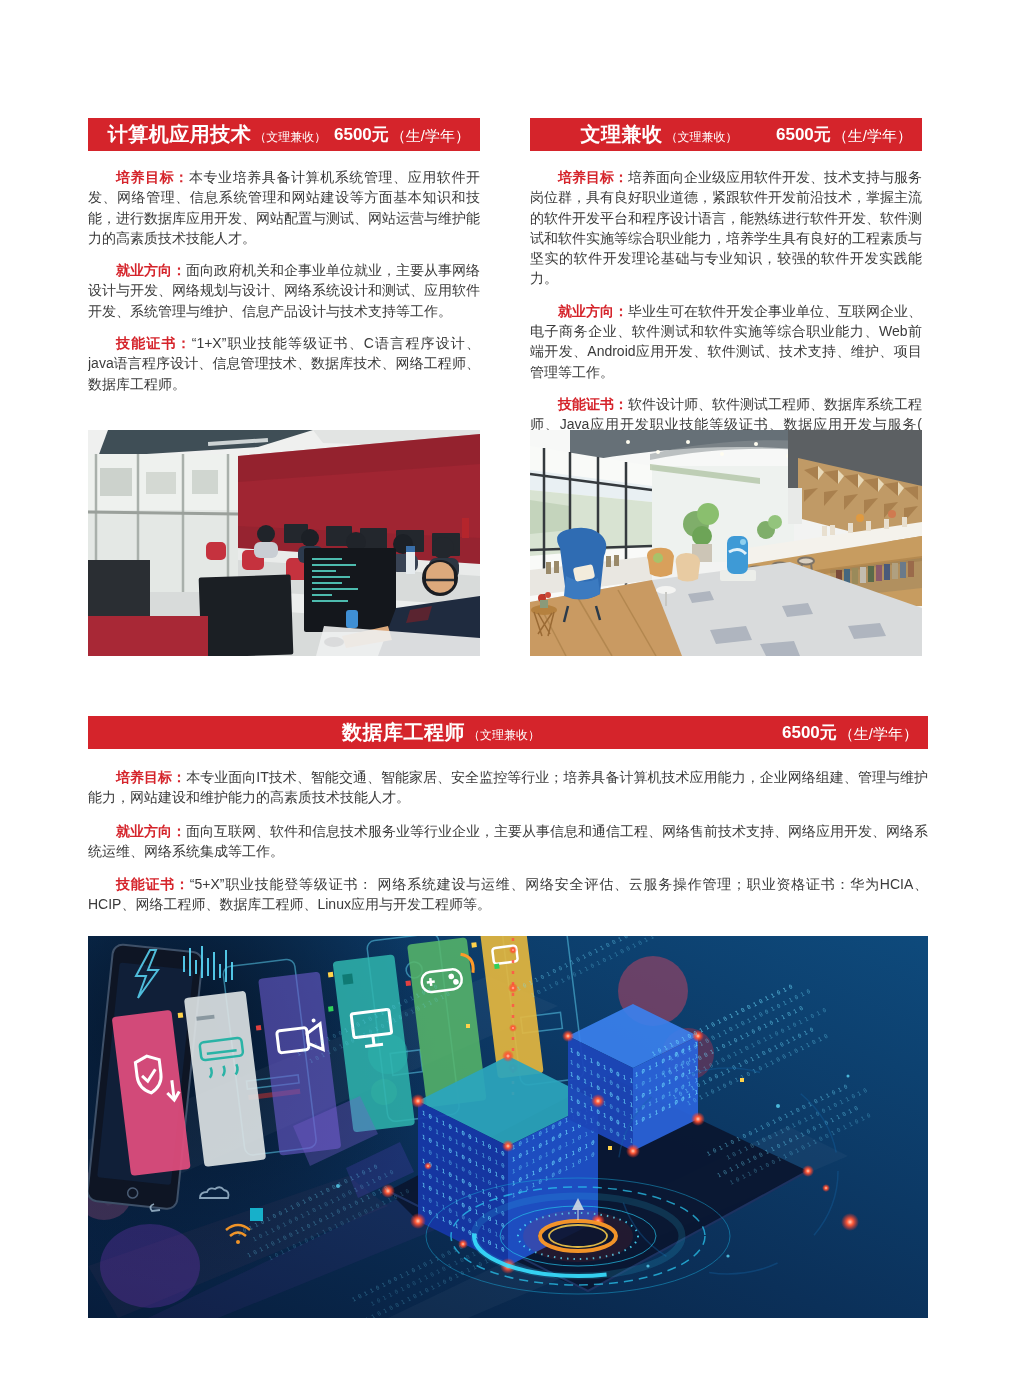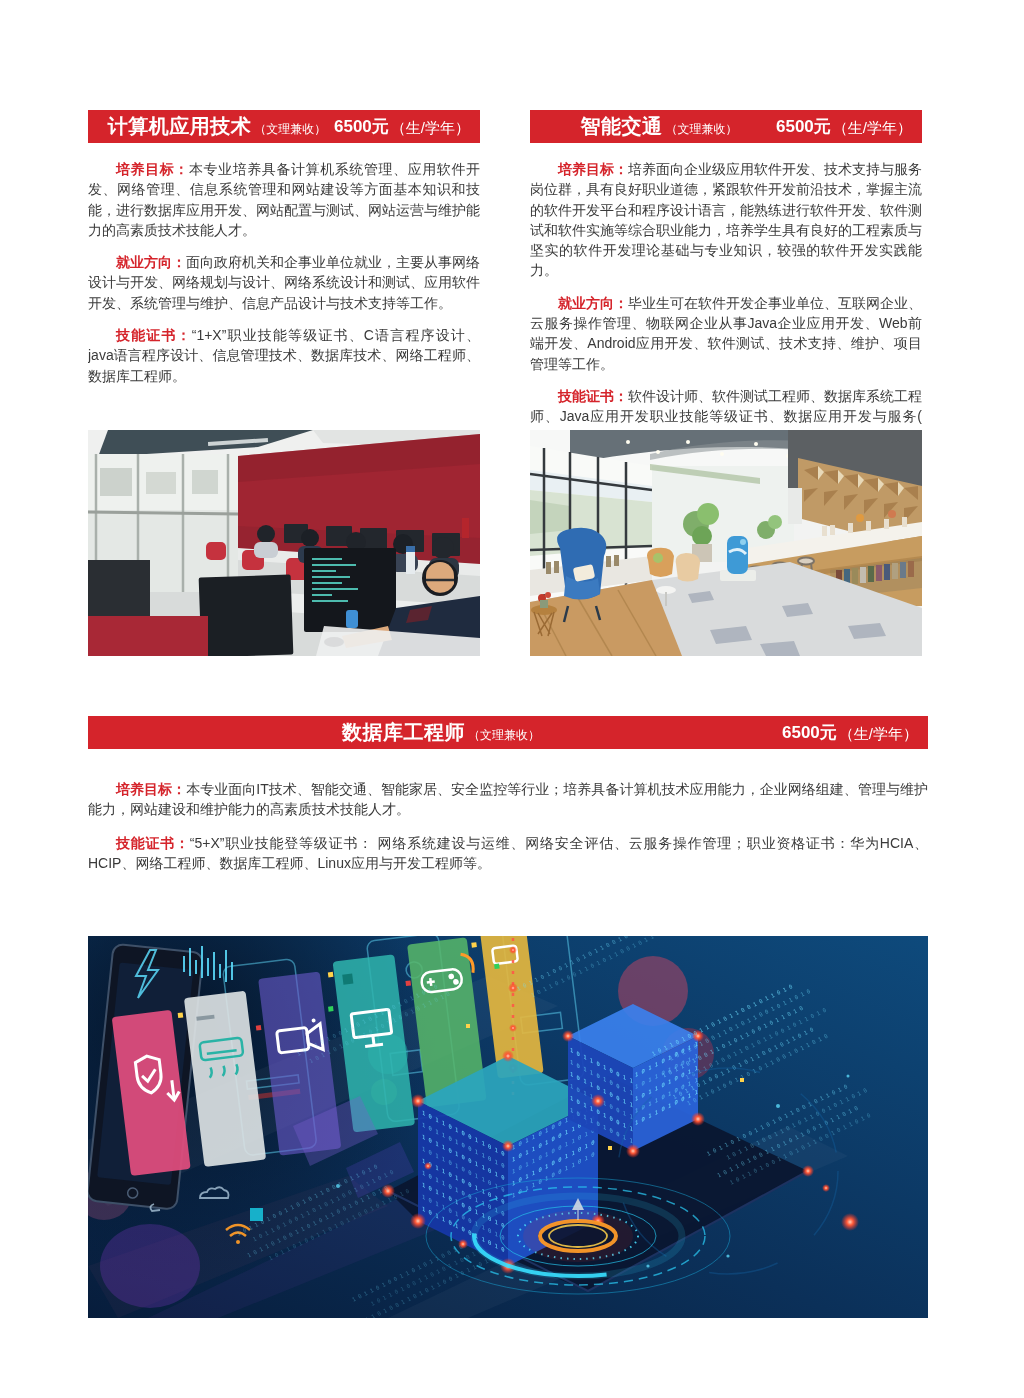--- a/index.html
+++ b/index.html
@@ -1,40 +1,40 @@
 <!DOCTYPE html>
 <html><head>
 <meta charset="utf-8">
 <style>
 * { margin:0; padding:0; box-sizing:border-box; }
 html,body { background:#ffffff; }
 body { font-family:"Liberation Sans","DejaVu Sans",sans-serif; }
 .page { position:relative; width:1024px; height:1398px; background:#fff; margin:0 auto; overflow:hidden; }
 
 
-.col { position:absolute; top:110px; width:392px; height:318px; overflow:hidden; }
+.col { position:absolute; top:118px; width:392px; height:318px; overflow:hidden; }
 .col-left  { left:88px; }
 .col-right { left:530px; }
 .section-full { position:absolute; left:88px; top:716px; width:840px; height:218px; overflow:hidden; }
 
 
 .banner { display:flex; align-items:center; height:33px; background:#d5242b; color:#fff; padding:0 10px 0 12px; }
 .banner-center { flex:1; display:flex; justify-content:center; align-items:baseline; white-space:nowrap; }
 .banner-title { font-weight:bold; font-size:20px; letter-spacing:.5px; }
 .banner-sub { font-size:12px; margin-left:3px; }
 .banner-fee { margin-left:auto; white-space:nowrap; display:flex; align-items:flex-end; }
 .fee-amount { font-weight:bold; font-size:17px; }
 .fee-unit { font-size:15px; margin-left:2px; }
 
 
 .para { font-size:14px; line-height:1.45; color:#3a3a3a; text-align:justify; text-indent:2em; margin-top:12px; }
 .para:first-of-type { margin-top:16px; }
 .plabel { color:#d5242b; font-weight:bold; }
 .section-full .para { margin-top:13px; }
-.section-full .para:first-of-type { margin-top:30px; }
+.section-full .para:first-of-type { margin-top:18px; }
 
 
 .photo { position:absolute; top:430px; width:392px; height:226px; overflow:hidden; }
 .photo-left  { left:88px; }
 .photo-right { left:530px; }
 .photo-wide { position:absolute; left:88px; top:936px; width:840px; height:382px; overflow:hidden; }
 .photo svg, .photo-wide svg { display:block; width:100%; height:100%; }
 .binfont { font-family:"DejaVu Sans Mono","Liberation Mono",monospace; }
 </style>
 </head>
@@ -54,30 +54,30 @@
       </span>
     </header>
     <p class="para"><span class="plabel">培养目标：</span><span>本专业培养具备计算机系统管理、应用软件开发、网络管理、信息系统管理和网站建设等方面基本知识和技能，进行数据库应用开发、网站配置与测试、网站运营与维护能力的高素质技术技能人才。</span></p>
     <p class="para"><span class="plabel">就业方向：</span><span>面向政府机关和企事业单位就业，主要从事网络设计与开发、网络规划与设计、网络系统设计和测试、应用软件开发、系统管理与维护、信息产品设计与技术支持等工作。</span></p>
     <p class="para"><span class="plabel">技能证书：</span><span>“1+X”职业技能等级证书、C语言程序设计、java语言程序设计、信息管理技术、数据库技术、网络工程师、数据库工程师。</span></p>
   </section>
 
   <section class="col col-right">
     <header class="banner">
       <span class="banner-center">
-        <span class="banner-title">智能交通</span>
+        <span class="banner-title">文理兼收</span>
         <span class="banner-sub">（文理兼收）</span>
       </span>
       <span class="banner-fee">
         <span class="fee-amount">6500元</span>
         <span class="fee-unit">（生/学年）</span>
       </span>
     </header>
     <p class="para"><span class="plabel">培养目标：</span><span>培养面向企业级应用软件开发、技术支持与服务岗位群，具有良好职业道德，紧跟软件开发前沿技术，掌握主流的软件开发平台和程序设计语言，能熟练进行软件开发、软件测试和软件实施等综合职业能力，培养学生具有良好的工程素质与坚实的软件开发理论基础与专业知识，较强的软件开发实践能力。</span></p>
-    <p class="para"><span class="plabel">就业方向：</span><span>毕业生可在软件开发企事业单位、互联网企业、云服务操作管理、物联网企业从事Java企业应用开发、Web前端开发、Android应用开发、软件测试、技术支持、维护、项目管理等工作。</span></p>
+    <p class="para"><span class="plabel">就业方向：</span><span>毕业生可在软件开发企事业单位、互联网企业、电子商务企业、软件测试和软件实施等综合职业能力、Web前端开发、Android应用开发、软件测试、技术支持、维护、项目管理等工作。</span></p>
     <p class="para"><span class="plabel">技能证书：</span><span>软件设计师、软件测试工程师、数据库系统工程师、Java应用开发职业技能等级证书、数据应用开发与服务( Python )职业技能等级证书。</span></p>
   </section>
 
   <figure class="photo photo-left">
     <svg viewBox="0 0 392 226" preserveAspectRatio="none">
       <rect width="392" height="226" fill="#d8dbda"></rect>
 
       <g>
         <polygon points="0,0 392,0 392,20 0,48" fill="#eff0ef"></polygon>
         <polygon points="20,0 225,0 170,17 10,27" fill="#3f4e56"></polygon>
@@ -356,20 +356,21 @@
       <span class="banner-center">
         <span class="banner-title">数据库工程师</span>
         <span class="banner-sub">（文理兼收）</span>
       </span>
       <span class="banner-fee">
         <span class="fee-amount">6500元</span>
         <span class="fee-unit">（生/学年）</span>
       </span>
     </header>
     <p class="para"><span class="plabel">培养目标：</span><span>本专业面向IT技术、智能交通、智能家居、安全监控等行业；培养具备计算机技术应用能力，企业网络组建、管理与维护能力，网站建设和维护能力的高素质技术技能人才。</span></p>
+    <p class="para"><span class="plabel">就业方向：</span><span>面向互联网、软件和信息技术服务业等行业企业，主要从事信息和通信工程、网络售前技术支持、网络应用开发、网络系统运维、网络系统集成等工作。</span></p>
     <p class="para"><span class="plabel">技能证书：</span><span>“5+X”职业技能登等级证书： 网络系统建设与运维、网络安全评估、云服务操作管理；职业资格证书：华为HCIA、HCIP、网络工程师、数据库工程师、Linux应用与开发工程师等。</span></p>
   </section>
 
   <figure class="photo-wide">
     <svg viewBox="0 0 840 382" preserveAspectRatio="none">
       <defs>
         <linearGradient id="bgGrad" x1="0" y1="1" x2="1" y2="0">
           <stop offset="0" stop-color="#071d3c"></stop>
             <stop offset=".45" stop-color="#0b3059"></stop>
             <stop offset="1" stop-color="#0e4a7c"></stop>

